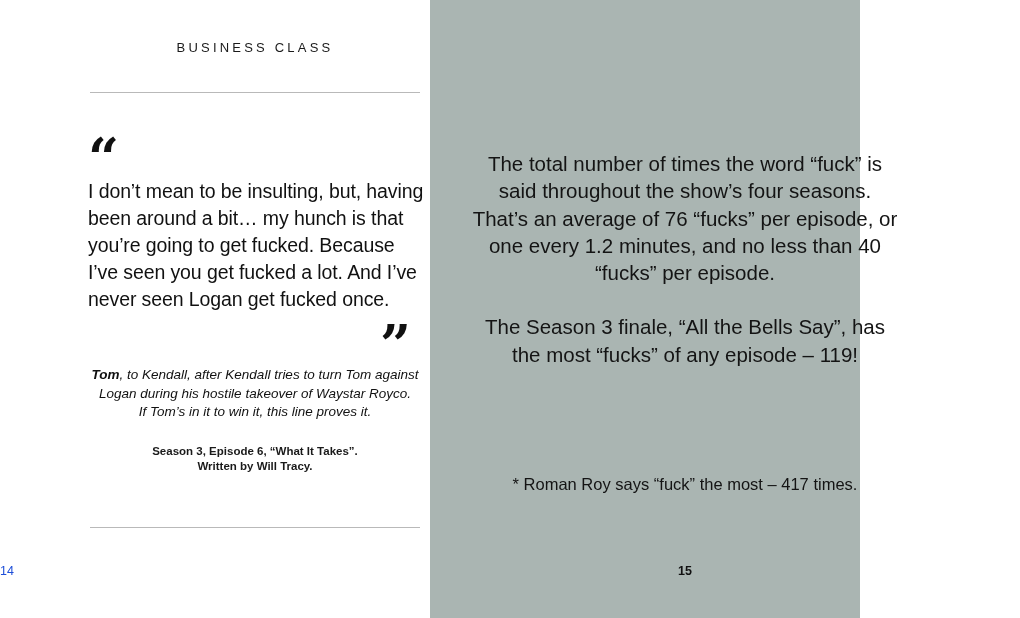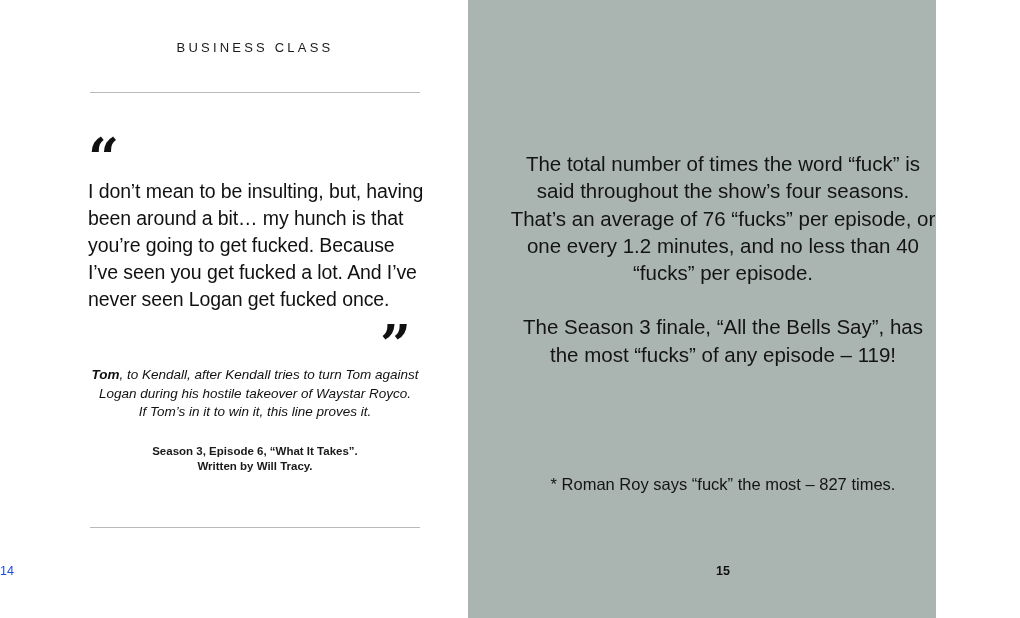--- a/index.html
+++ b/index.html
@@ -8,21 +8,21 @@
   }
   body {
     width: 1020px;
     height: 618px;
     font-family: "Liberation Sans", sans-serif;
     background: #ffffff;
     overflow: hidden;
   }
   .spread {
     display: flex;
-    width: 936px;
+    width: 860px;
     height: 618px;
   }
   
   .page-left {
     width: 510px;
     height: 618px;
     background: #ffffff;
     position: relative;
     box-sizing: border-box;
   }
@@ -197,18 +197,18 @@
   </div>
 
   <div class="page-right">
 
 
     <div class="stat-body">
       <p class="stat-para">The total number of times the word “fuck” is said throughout the show’s four seasons. That’s an average of 76 “fucks” per episode, or one every 1.2 minutes, and no less than 40 “fucks” per episode.</p>
       <p class="stat-para">The Season 3 finale, “All the Bells Say”, has the most “fucks” of any episode – 119!</p>
     </div>
 
-    <div class="stat-footnote">* Roman Roy says “fuck” the most – 827 times.</div>
+    <div class="stat-footnote">* Roman Roy says “fuck” the most – 417 times.</div>
 
     <div class="folio-right">15</div>
   </div>
 
 </div>
 
 </body></html>

